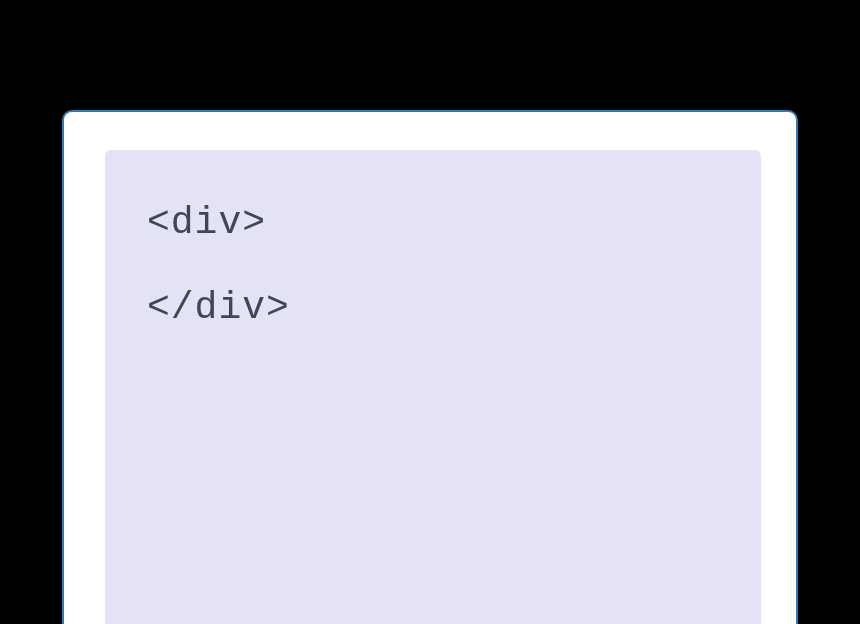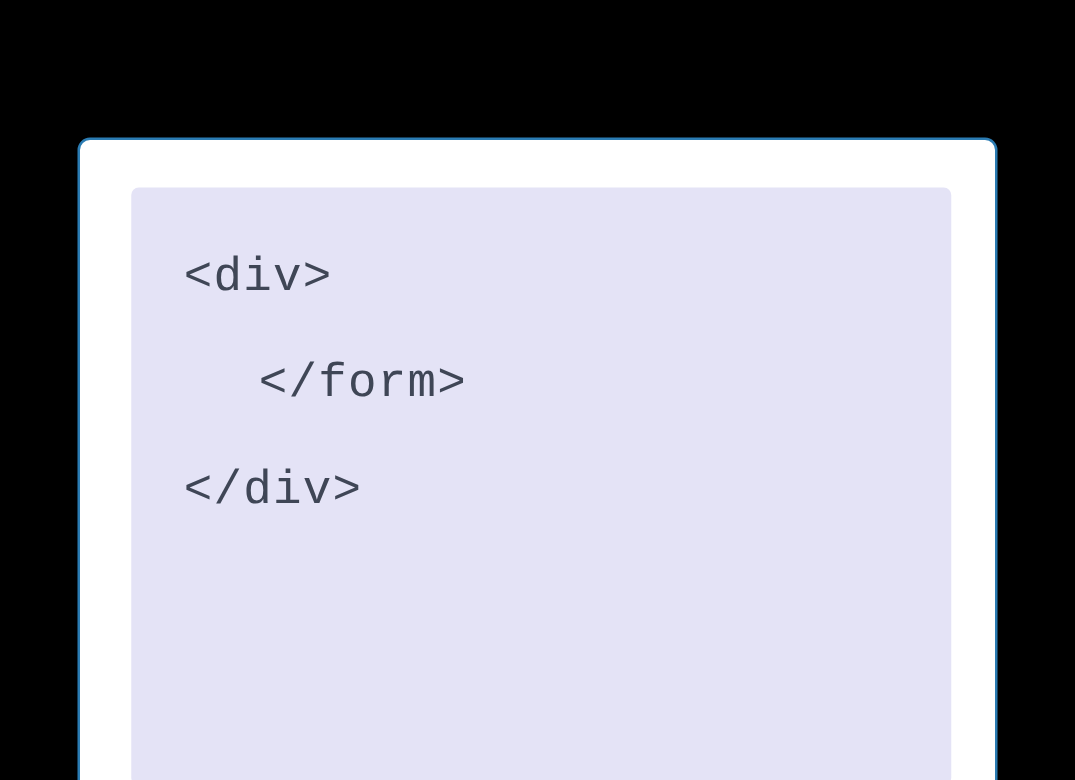--- a/index.html
+++ b/index.html
@@ -50,16 +50,15 @@
   .code-line.indent-1 {
     padding-left: 60px;
   }
 </style>
 </head>
 <body>
 
 <div class="code-card">
   <div class="code-block">
     <div class="code-line indent-0">&lt;div&gt;</div>
-    <div class="code-line indent-1">&lt;/form&gt;</div>
     <div class="code-line indent-0">&lt;/div&gt;</div>
   </div>
 </div>
 
 </body></html>

